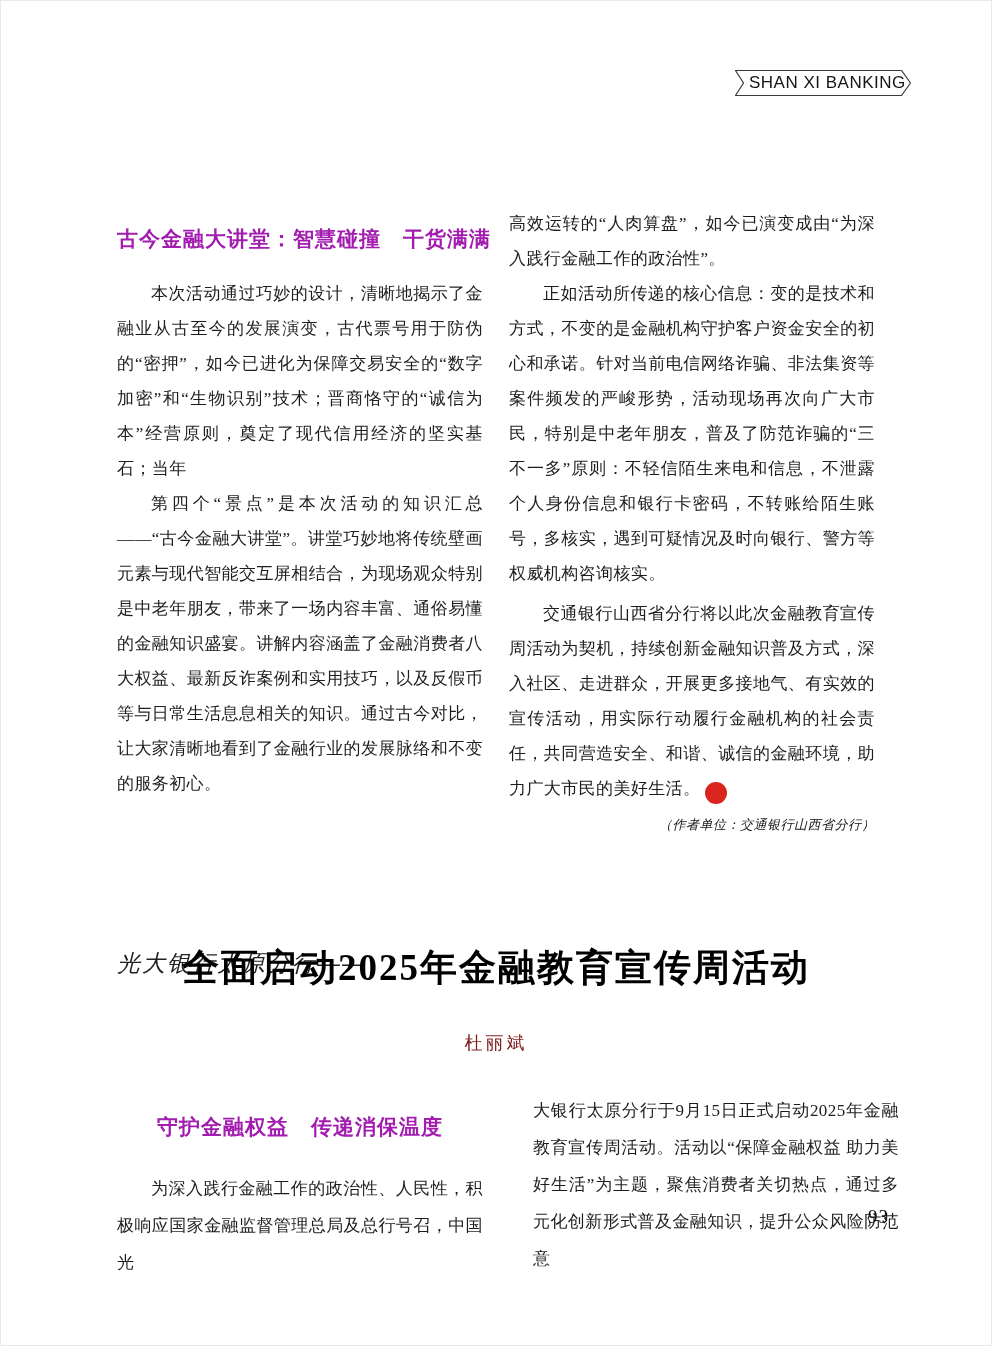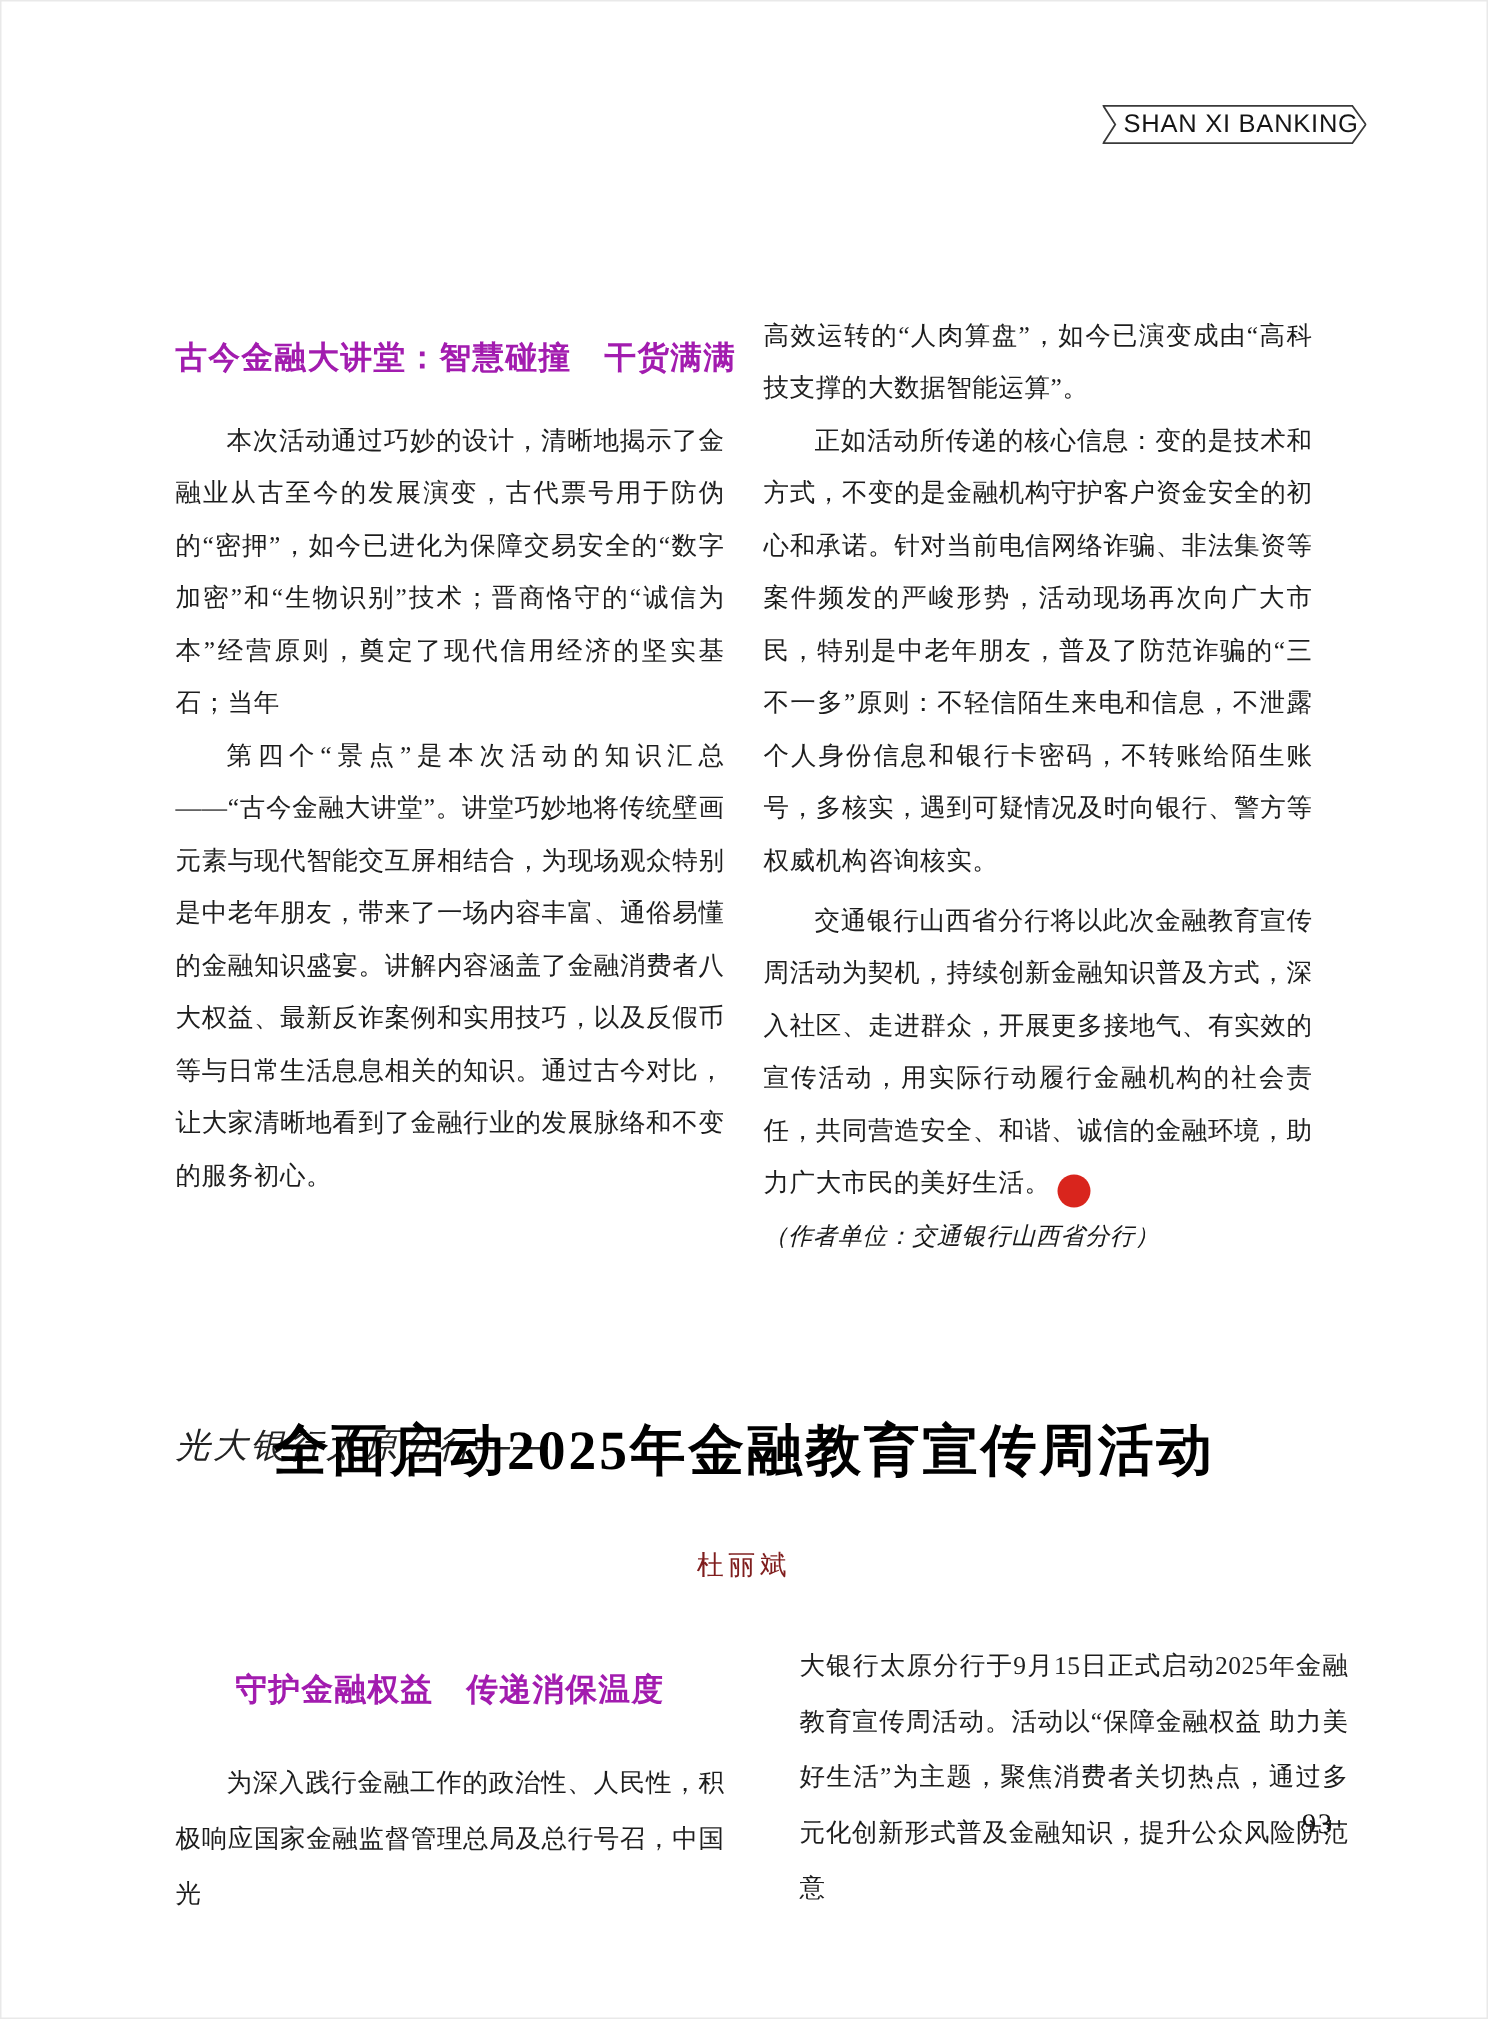--- a/index.html
+++ b/index.html
@@ -46,22 +46,23 @@
     display:inline-block; width:22px; height:22px;
     border-radius:50%;
     color:#fff; text-align:center;
     font-family:"Liberation Sans","DejaVu Sans",sans-serif;
     font-weight:bold; font-size:15px; line-height:22px;
     vertical-align:-4px; margin-left:5px;
     letter-spacing:0;
   }
   .attribution {
     margin-top:6px;
+    text-align:right;
     font-style:italic;
-    font-size:16px; line-height:26px;
+    font-size:13px; line-height:26px;
     letter-spacing:0.5px; color:#161616;
     white-space:nowrap;
   }
   
   .kicker {
     position:absolute; left:117px; top:948px;
     font-family:"Liberation Sans","DejaVu Sans",sans-serif;
     font-size:23px; line-height:30px; letter-spacing:2px; color:#222;
     white-space:nowrap;
     font-style:italic;
@@ -102,21 +103,21 @@
     <span class="banner-text">SHAN XI BANKING</span>
   </div>
 
   <div class="cols" style="top:206px; left:117px; width:758px;">
     <div class="col sec1-left">
       <h3 class="col-heading">古今金融大讲堂：智慧碰撞　干货满满</h3>
       <p class="body indent p3">本次活动通过巧妙的设计，清晰地揭示了金融业从古至今的发展演变，古代票号用于防伪的“密押”，如今已进化为保障交易安全的“数字加密”和“生物识别”技术；晋商恪守的“诚信为本”经营原则，奠定了现代信用经济的坚实基石；当年</p>
       <p class="body indent">第四个“景点”是本次活动的知识汇总——“古今金融大讲堂”。讲堂巧妙地将传统壁画元素与现代智能交互屏相结合，为现场观众特别是中老年朋友，带来了一场内容丰富、通俗易懂的金融知识盛宴。讲解内容涵盖了金融消费者八大权益、最新反诈案例和实用技巧，以及反假币等与日常生活息息相关的知识。通过古今对比，让大家清晰地看到了金融行业的发展脉络和不变的服务初心。</p>
     </div>
     <div class="col sec1-right">
-      <p class="body">高效运转的“人肉算盘”，如今已演变成由“高科技支撑的大数据智能运算”。</p>
+      <p class="body">高效运转的“人肉算盘”，如今已演变成由“为深入践行金融工作的政治性”。</p>
       <p class="body indent">正如活动所传递的核心信息：变的是技术和方式，不变的是金融机构守护客户资金安全的初心和承诺。针对当前电信网络诈骗、非法集资等案件频发的严峻形势，活动现场再次向广大市民，特别是中老年朋友，普及了防范诈骗的“三不一多”原则：不轻信陌生来电和信息，不泄露个人身份信息和银行卡密码，不转账给陌生账号，多核实，遇到可疑情况及时向银行、警方等权威机构咨询核实。</p>
       <p class="body indent p3"><span>交通银行山西省分行将以此次金融教育宣传周活动为契机，持续创新金融知识普及方式，深入社区、走进群众，开展更多接地气、有实效的宣传活动，用实际行动履行金融机构的社会责任，共同营造安全、和谐、诚信的金融环境，助力广大市民的美好生活。</span><span class="endmark" style="background: rgb(217, 37, 29);">S</span></p>
       <p class="attribution">（作者单位：交通银行山西省分行）</p>
     </div>
   </div>
 
   <div class="kicker">光大银行太原分行——</div>
   <h1 class="article-title">全面启动2025年金融教育宣传周活动</h1>
   <div class="author">杜丽斌</div>
 

